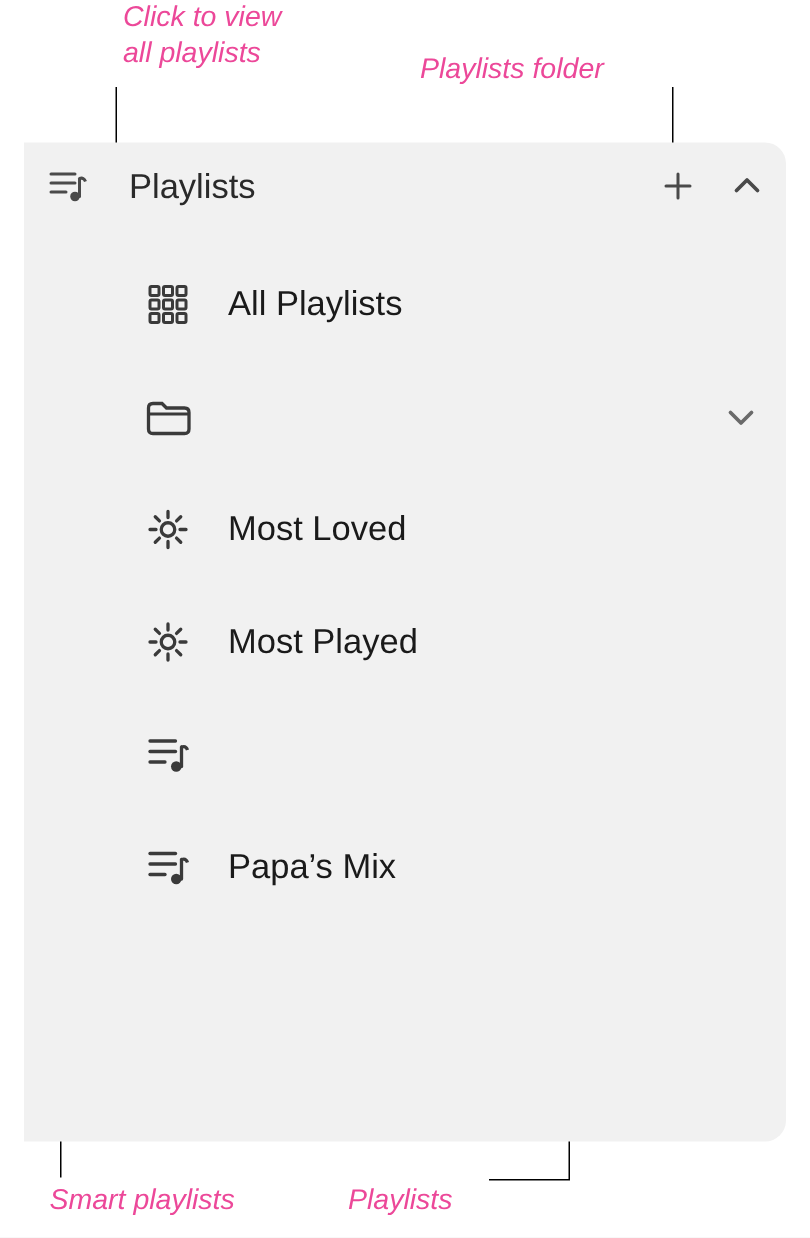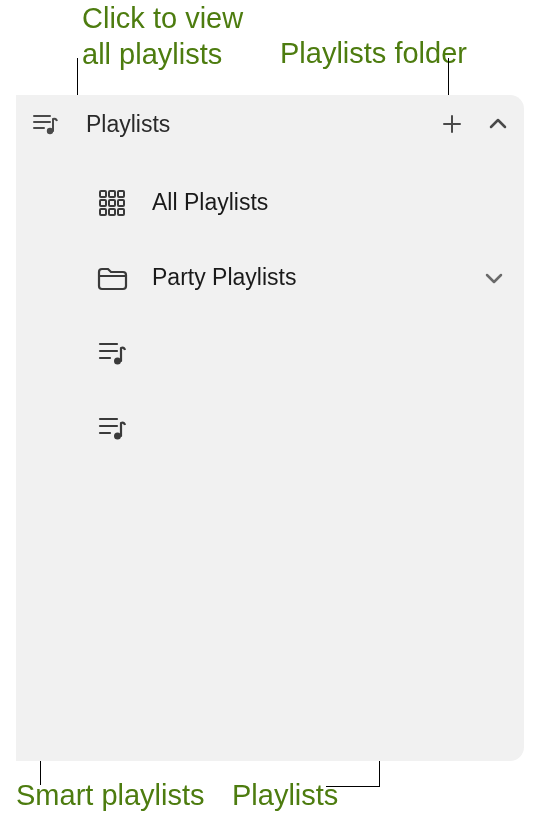--- a/index.html
+++ b/index.html
@@ -6,27 +6,28 @@
     body {
       width: 540px;
       height: 825px;
       background: #ffffff;
       font-family: -apple-system, "Helvetica Neue", Arial, sans-serif;
       position: relative;
       color: #1a1a1a;
     }
     .callout {
       position: absolute;
-      font-size: 29px;
+      font-size: 19px;
       line-height: 1.25;
-      color: #4d7c0f;
+      color: #ec4899;
+      font-style: italic;
     }
     .callout-top-left { top: 0px; left: 82px; }
     .callout-top-right { top: 35px; left: 280px; }
-    .callout-bottom-left { bottom: 12px; left: 16px; }
+    .callout-bottom-left { bottom: 12px; left: 33px; }
     .callout-bottom-right { bottom: 12px; left: 232px; }
 
     .lead-line {
       position: absolute;
       background: #000;
     }
     .panel {
       position: absolute;
       top: 95px;
       left: 16px;
@@ -166,29 +167,50 @@
     </div>
 
 
     <div class="list-row">
       <div class="row-icon">
         <svg width="32" height="28" viewBox="0 0 32 28">
           <path d="M3 8 Q3 5 6 5 L12 5 L15 8 L27 8 Q30 8 30 11 L30 22 Q30 25 27 25 L6 25 Q3 25 3 22 Z" fill="none" stroke="#3a3a3a" stroke-width="2.2"></path>
           <line x1="3" y1="12" x2="30" y2="12" stroke="#3a3a3a" stroke-width="2"></line>
         </svg>
       </div>
-      <div class="list-text">Party Playlists</div>
       <div class="row-chevron">
         <svg width="20" height="14" viewBox="0 0 20 14">
           <polyline points="3,4 10,11 17,4" stroke="#6a6a6a" stroke-width="2.5" fill="none" stroke-linecap="round" stroke-linejoin="round"></polyline>
         </svg>
       </div>
     </div>
 
-
+    <div class="list-row">
+      <div class="row-icon">
+        <svg width="30" height="30" viewBox="0 0 30 30">
+          <g fill="none" stroke="#3a3a3a" stroke-width="2.2">
+            <circle cx="15" cy="15" r="4.5"></circle>
+            <path d="M15 3 L15 7 M15 23 L15 27 M3 15 L7 15 M23 15 L27 15 M6.5 6.5 L9.3 9.3 M20.7 20.7 L23.5 23.5 M23.5 6.5 L20.7 9.3 M9.3 20.7 L6.5 23.5" stroke-linecap="round"></path>
+          </g>
+        </svg>
+      </div>
+      <div class="list-text">Most Loved</div>
+    </div>
+
+    <div class="list-row">
+      <div class="row-icon">
+        <svg width="30" height="30" viewBox="0 0 30 30">
+          <g fill="none" stroke="#3a3a3a" stroke-width="2.2">
+            <circle cx="15" cy="15" r="4.5"></circle>
+            <path d="M15 3 L15 7 M15 23 L15 27 M3 15 L7 15 M23 15 L27 15 M6.5 6.5 L9.3 9.3 M20.7 20.7 L23.5 23.5 M23.5 6.5 L20.7 9.3 M9.3 20.7 L6.5 23.5" stroke-linecap="round"></path>
+          </g>
+        </svg>
+      </div>
+      <div class="list-text">Most Played</div>
+    </div>
 
 
     <div class="list-row">
       <div class="row-icon">
         <svg width="30" height="26" viewBox="0 0 30 26">
           <g stroke="#3a3a3a" stroke-width="2.2" fill="none" stroke-linecap="round">
             <line x1="3" y1="4" x2="20" y2="4"></line>
             <line x1="3" y1="11" x2="20" y2="11"></line>
             <line x1="3" y1="18" x2="13" y2="18"></line>
           </g>
@@ -205,16 +227,17 @@
           <g stroke="#3a3a3a" stroke-width="2.2" fill="none" stroke-linecap="round">
             <line x1="3" y1="4" x2="20" y2="4"></line>
             <line x1="3" y1="11" x2="20" y2="11"></line>
             <line x1="3" y1="18" x2="13" y2="18"></line>
           </g>
           <circle cx="20.5" cy="21" r="3.5" fill="#3a3a3a"></circle>
           <path d="M24 21 V8" stroke="#3a3a3a" stroke-width="2.2" stroke-linecap="round"></path>
           <path d="M24 8 Q27 7 28 10" stroke="#3a3a3a" stroke-width="2.2" fill="none"></path>
         </svg>
       </div>
+      <div class="list-text">Papa’s Mix</div>
     </div>
 
   </div>
 </div>
 
 </body></html>

